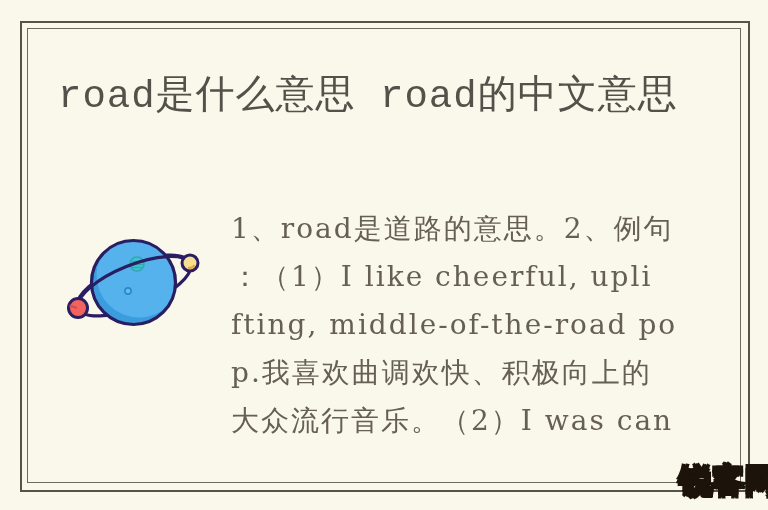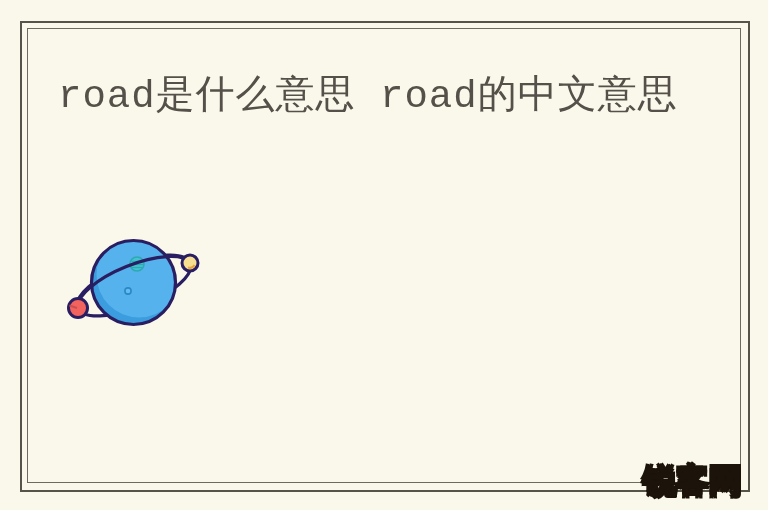--- a/index.html
+++ b/index.html
@@ -75,20 +75,21 @@
     font-size: 33px;
     font-weight: 700;
     letter-spacing: 0px;
     white-space: nowrap;
   }
   .watermark .wm-primary {
     color: #a21caf;
     -webkit-text-stroke: 2px #1C130A;
     text-shadow: -2px -2px 0 #1C130A, 2px -2px 0 #1C130A,
                  -2px 2px 0 #1C130A, 2px 2px 0 #1C130A;
+    margin-left: 36px;
   }
   .watermark .wm-secondary {
     color: #FFFFFF;
     -webkit-text-stroke: 2px #1C130A;
     text-shadow: -2px -2px 0 #1C130A, 2px -2px 0 #1C130A,
                  -2px 2px 0 #1C130A, 2px 2px 0 #1C130A;
   }
 </style>
 </head>
 <body>
@@ -133,18 +134,25 @@
       <circle cx="23" cy="86" r="9.5" fill="#F2635E" stroke="#2A1E62" stroke-width="3"></circle>
       <line x1="22" y1="86" x2="14.5" y2="83.5" stroke="#C94F52" stroke-width="2"></line>
     </g>
 
     <g>
       <circle cx="135" cy="41" r="8" fill="#F7DF92" stroke="#2A1E62" stroke-width="3"></circle>
       <path d="M 139.5 43 a 5.5 5.5 0 0 1 -6.5 2.5" fill="none" stroke="#E8A33D" stroke-width="2"></path>
     </g>
   </svg>
 
+  <div class="article">
+    <div class="line">1、road是道路的意思。2、例句</div>
+    <div class="line">：（1）I like cheerful, upli</div>
+    <div class="line">fting, middle-of-the-road po</div>
+    <div class="line">p.我喜欢曲调欢快、积极向上的</div>
+    <div class="line">大众流行音乐。（2）I was can</div>
+  </div>
 
   <div class="watermark">
     <span class="wm-primary">锐客</span><span class="wm-secondary">网</span>
   </div>
 
 </div>
 
 </body></html>

